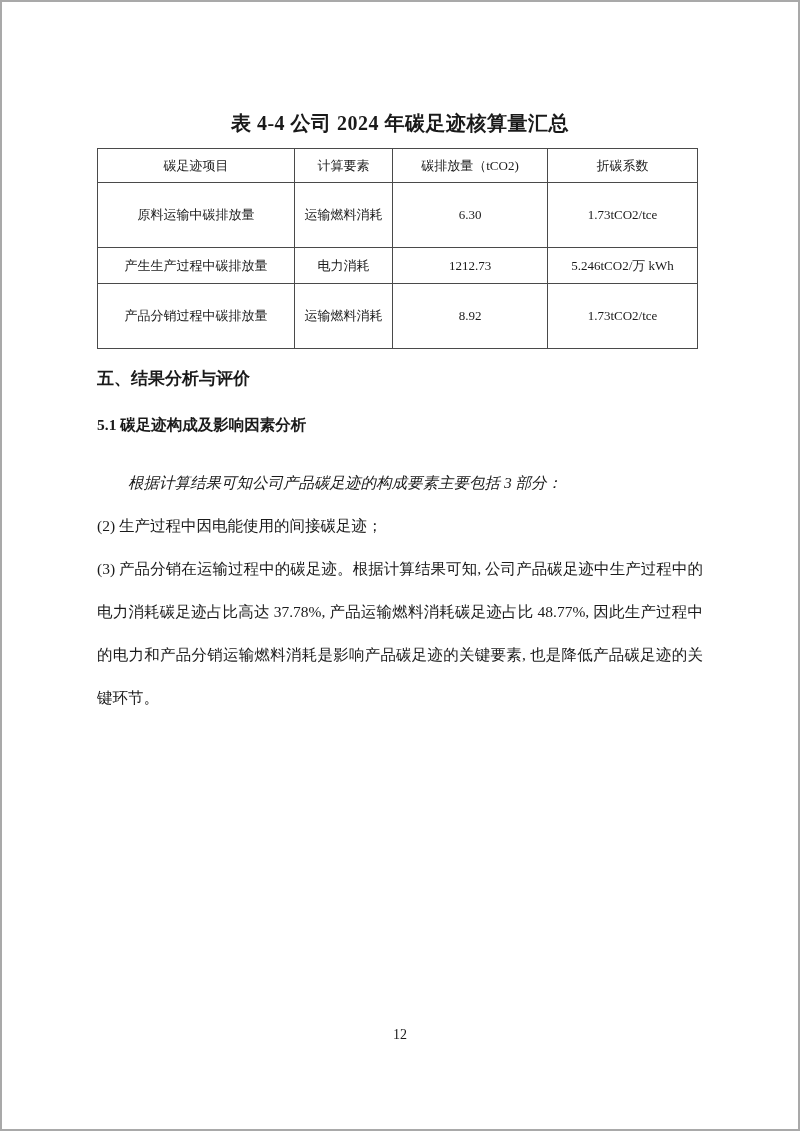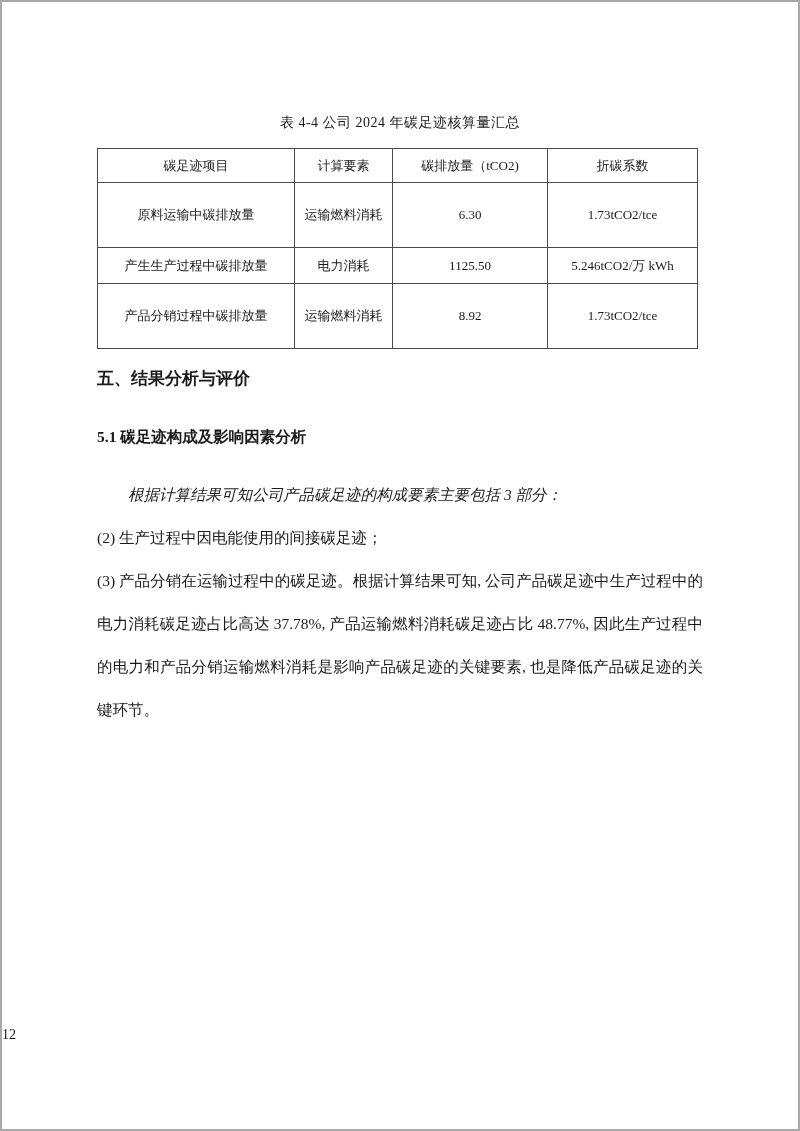--- a/index.html
+++ b/index.html
@@ -17,22 +17,22 @@
     background: #ffffff;
     overflow: hidden;
   }
   .content {
     position: absolute;
     left: 95px; top: 111px;
     width: 606px;
   }
   .doc-title {
     text-align: center;
-    font-weight: normal;
-    font-size: 14px;
+    font-weight: bold;
+    font-size: 20px;
     line-height: 20px;
     letter-spacing: 0.5px;
   }
   table.summary {
     border-collapse: collapse;
     table-layout: fixed;
     width: 600px;
     margin-top: 15px;
   }
   table.summary th, table.summary td {
@@ -49,38 +49,38 @@
   tr.r-tall  { height: 65px; }
   tr.r-mid   { height: 36px; }
   tr.r-last  { height: 34px; }
   .sec1 {
     margin: 20px 0 0 0;
     font-size: 17px;
     font-weight: bold;
     line-height: 20px;
   }
   .sec2 {
-    margin: 38px 0 0 0;
+    margin: 26px 0 0 0;
     font-size: 15.5px;
     font-weight: bold;
     line-height: 20px;
   }
   .bodytext p {
     margin: 0;
     font-size: 15.5px;
     line-height: 43px;
   }
   .bodytext { margin-top: 26px; }
   p.indent { text-indent: 2em; font-style: italic; }
   p.just   { text-align: justify; }
   .page-num {
     position: absolute;
     left: 0; right: 0;
     top: 1024px;
-    text-align: left;
+    text-align: center;
     font-size: 14px;
     line-height: 18px;
   }
 </style>
 </head>
 <body>
 
 <div class="page">
   <div class="content">
 
@@ -104,21 +104,21 @@
       <tbody>
         <tr class="r-tall">
           <td>原料运输中碳排放量</td>
           <td>运输燃料消耗</td>
           <td>6.30</td>
           <td>1.73tCO2/tce</td>
         </tr>
         <tr class="r-mid">
           <td>产生生产过程中碳排放量</td>
           <td>电力消耗</td>
-          <td>1125.50</td>
+          <td>1212.73</td>
           <td>5.246tCO2/万 kWh</td>
         </tr>
         <tr class="r-tall">
           <td>产品分销过程中碳排放量</td>
           <td>运输燃料消耗</td>
           <td>8.92</td>
           <td>1.73tCO2/tce</td>
         </tr>
       </tbody>
     </table>

